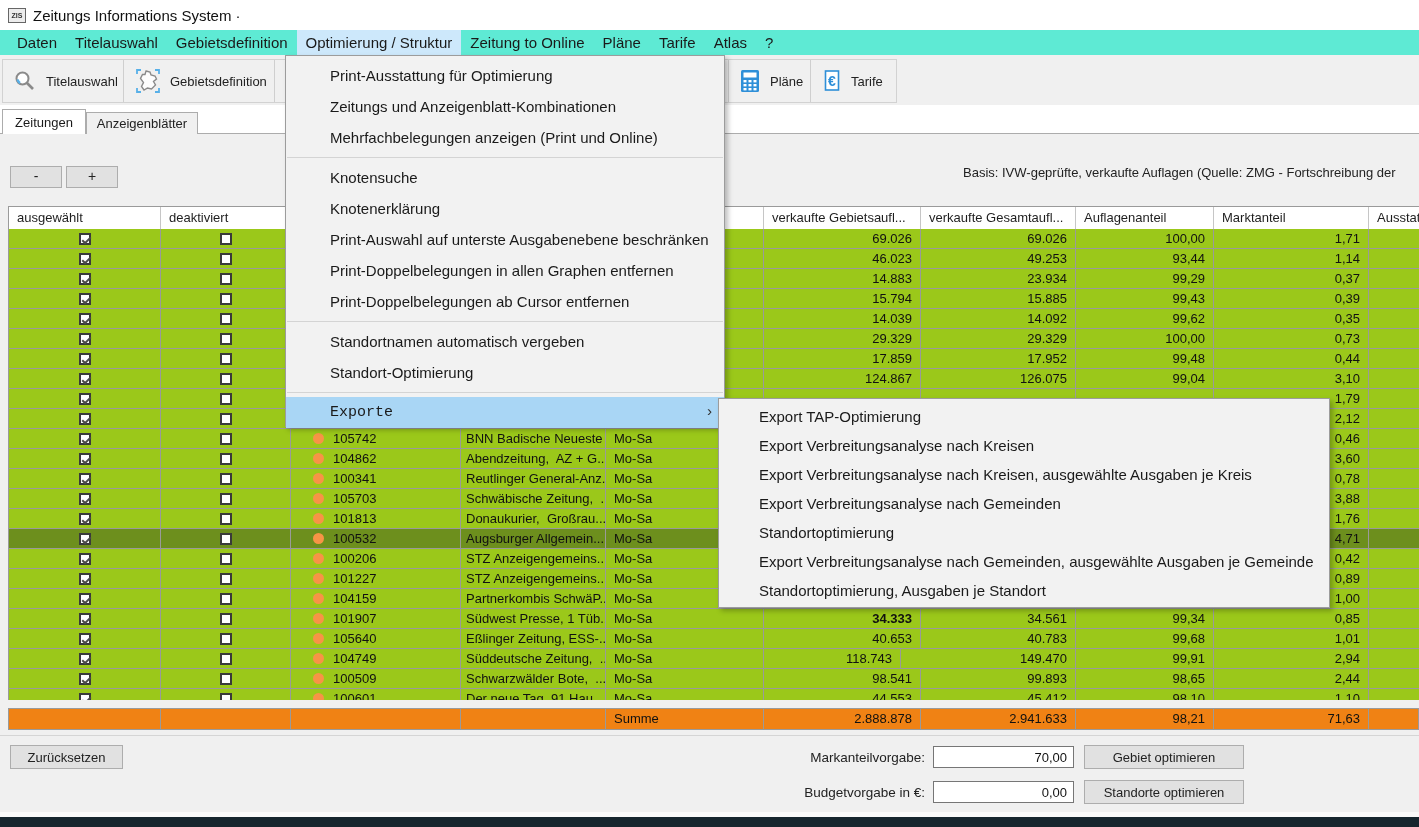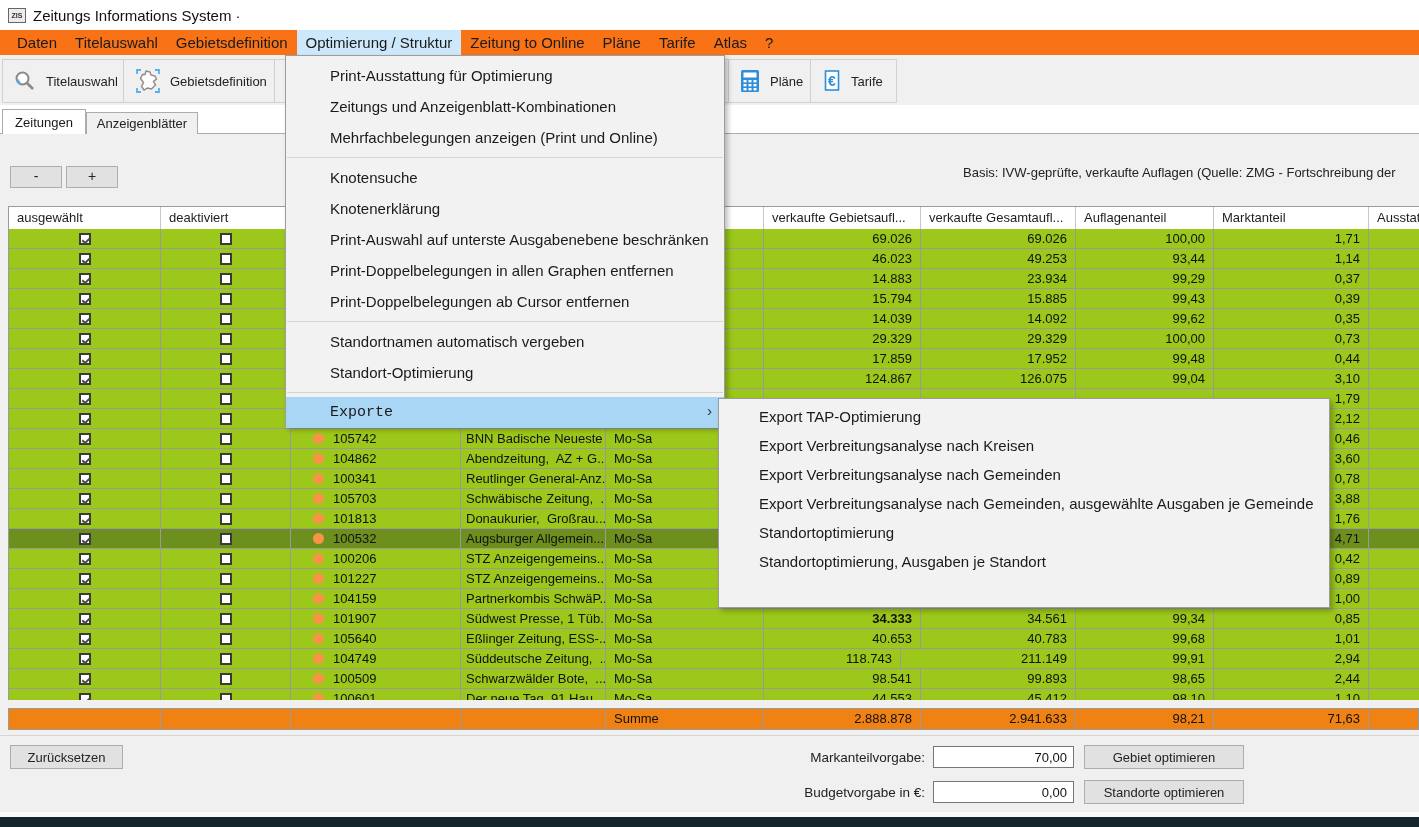--- a/index.html
+++ b/index.html
@@ -11,21 +11,21 @@
   html,body{margin:0;padding:0;}
   body{
     width:1419px;height:827px;position:relative;overflow:hidden;background:#fff;
     font-family:"Liberation Sans",sans-serif;color:#1a1a1a;
   }
   
   .titlebar{position:absolute;left:0;top:0;width:1419px;height:30px;background:#fff;display:flex;align-items:center;padding-left:8px;}
   .app-icon{width:18px;height:15px;border:1px solid #666;background:#ececec;font-size:7px;font-weight:bold;display:flex;align-items:center;justify-content:center;color:#333;margin-right:7px;}
   .title-text{font-size:15px;color:#111;}
   
-  .menubar{position:absolute;left:0;top:30px;width:1419px;height:25px;background:#f97316;display:flex;align-items:stretch;padding-left:8px;font-size:15px;}
+  .menubar{position:absolute;left:0;top:30px;width:1419px;height:25px;background:#5eead4;display:flex;align-items:stretch;padding-left:8px;font-size:15px;}
   .mitem{padding:0 9px;display:flex;align-items:center;cursor:default;white-space:nowrap;}
   .mitem.active{background:var(--menubar-hl);}
   
   .toolbar{position:absolute;left:0;top:55px;width:1419px;height:50px;background:#f0f0f0;}
   .toolbar-frame{position:absolute;left:2px;top:4px;width:895px;height:44px;border:1px solid #d2d2d2;background:#f0f0f0;}
   .tbtn{position:absolute;top:0;height:42px;display:flex;align-items:center;gap:9px;padding:0 10px;font-size:13px;color:#222;border-right:1px solid #cfcfcf;}
   .tbtn svg{flex:0 0 auto;}
   
   .tab-active{position:absolute;left:2px;top:109px;width:84px;height:25px;background:#fff;border:1px solid #acacac;border-bottom:none;font-size:13px;display:flex;align-items:center;justify-content:center;z-index:3;}
   .tab-inactive{position:absolute;left:86px;top:112px;width:112px;height:22px;background:#f0f0f0;border:1px solid #acacac;border-bottom:none;font-size:13px;display:flex;align-items:center;justify-content:center;color:#222;z-index:2;}
@@ -502,21 +502,21 @@
         <div class="cell cbc" style="left: 0px; width: 152px;">
           <span class="checkbox checked"></span>
         </div>
         <div class="cell cbc" style="left: 152px; width: 130px;">
           <span class="checkbox"></span>
         </div>
         <div class="cell idc" style="left: 282px; width: 170px;"><span class="dot"></span><span>104749</span></div>
         <div class="cell namec" style="left: 452px; width: 145px;">Süddeutsche Zeitung,  ...</div>
         <div class="cell txt" style="left: 597px; width: 158px;">Mo-Sa</div>
         <div class="cell num" style="left: 735px; width: 157px;">118.743</div>
-        <div class="cell num" style="left: 912px; width: 155px;">211.149</div>
+        <div class="cell num" style="left: 912px; width: 155px;">149.470</div>
         <div class="cell num" style="left: 1067px; width: 138px;">99,91</div>
         <div class="cell num" style="left: 1205px; width: 155px;">2,94</div>
         <div class="cell txt" style="left: 1360px; width: 51px;"></div>
       </div>
       <div class="trow">
         <div class="cell cbc" style="left: 0px; width: 152px;">
           <span class="checkbox checked"></span>
         </div>
         <div class="cell cbc" style="left: 152px; width: 130px;">
           <span class="checkbox"></span>
@@ -609,17 +609,18 @@
     </div>
     <div class="menu-sep"></div>
     <div class="menu-item highlight">
       <span>Exporte</span>
       <span class="submenu-arrow">›</span>
     </div>
   </div>
 <div class="submenu-popup" id="submenu">
     <div class="submenu-item">Export TAP-Optimierung</div>
     <div class="submenu-item">Export Verbreitungsanalyse nach Kreisen</div>
+    <div class="submenu-item">Export Verbreitungsanalyse nach Kreisen, ausgewählte Ausgaben je Kreis</div>
     <div class="submenu-item">Export Verbreitungsanalyse nach Gemeinden</div>
+    <div class="submenu-item">Standortoptimierung</div>
     <div class="submenu-item">Export Verbreitungsanalyse nach Gemeinden, ausgewählte Ausgaben je Gemeinde</div>
-    <div class="submenu-item">Standortoptimierung</div>
     <div class="submenu-item">Standortoptimierung, Ausgaben je Standort</div>
   </div>
 
 </body></html>

